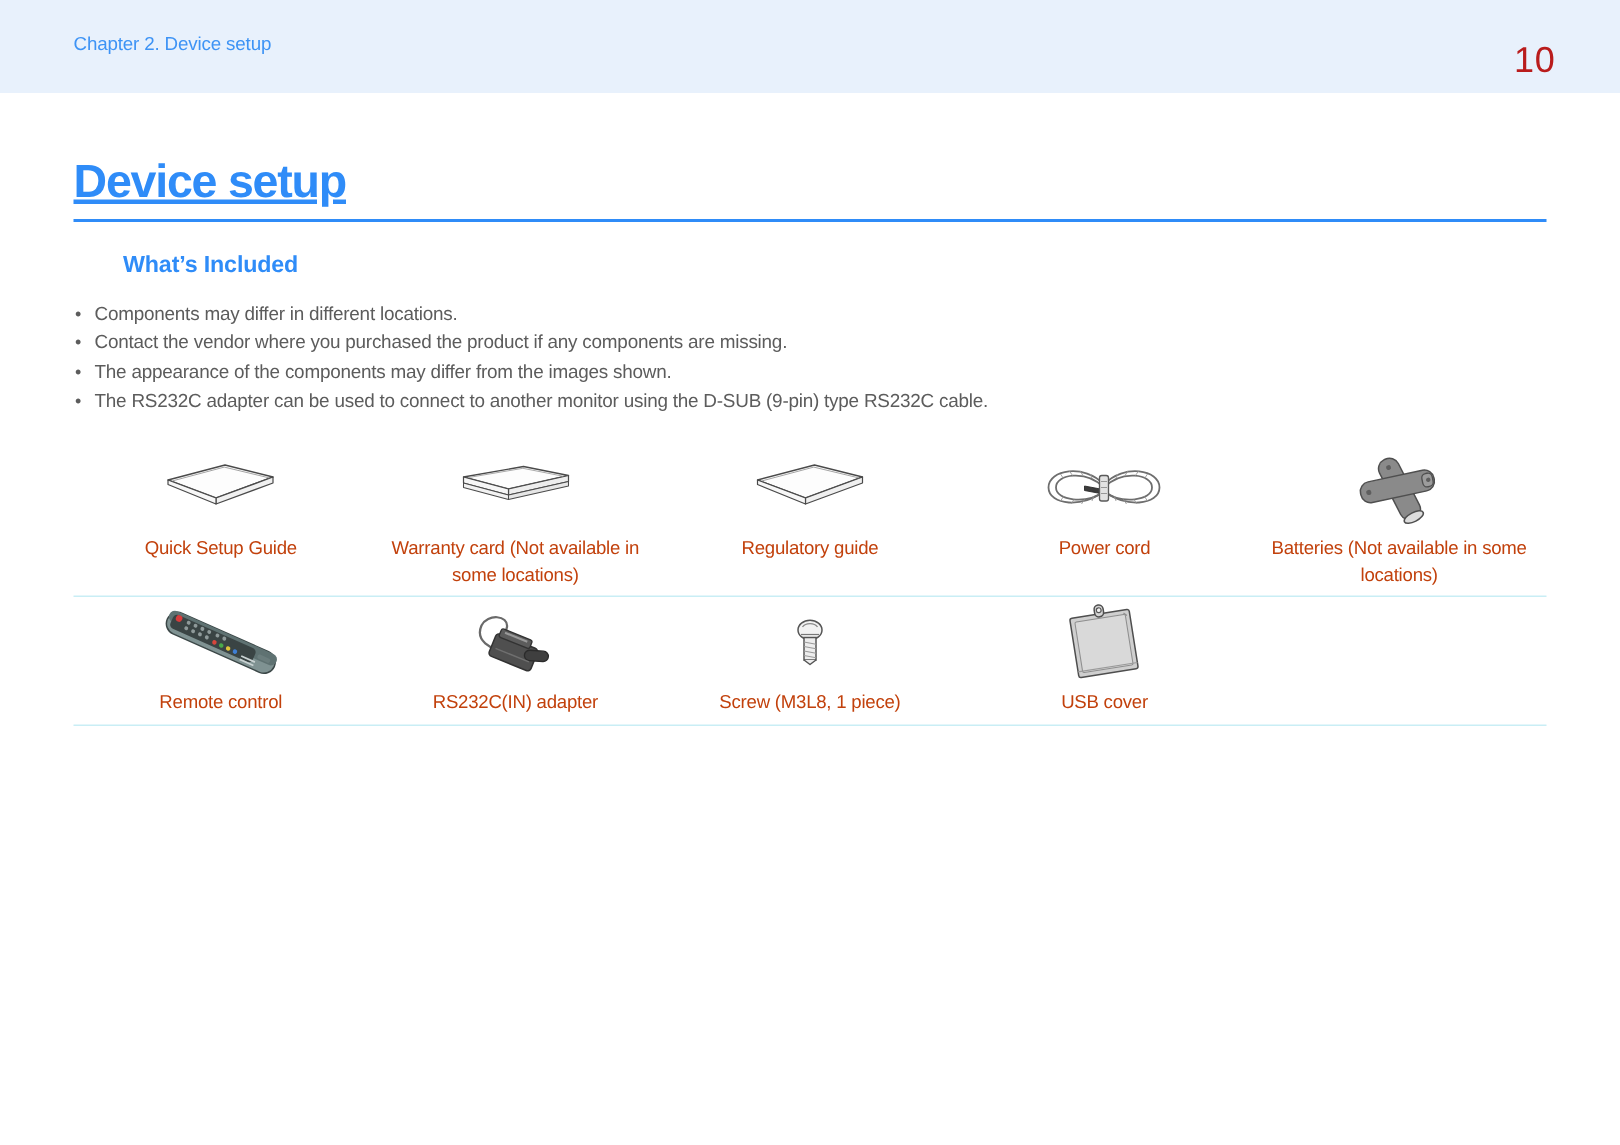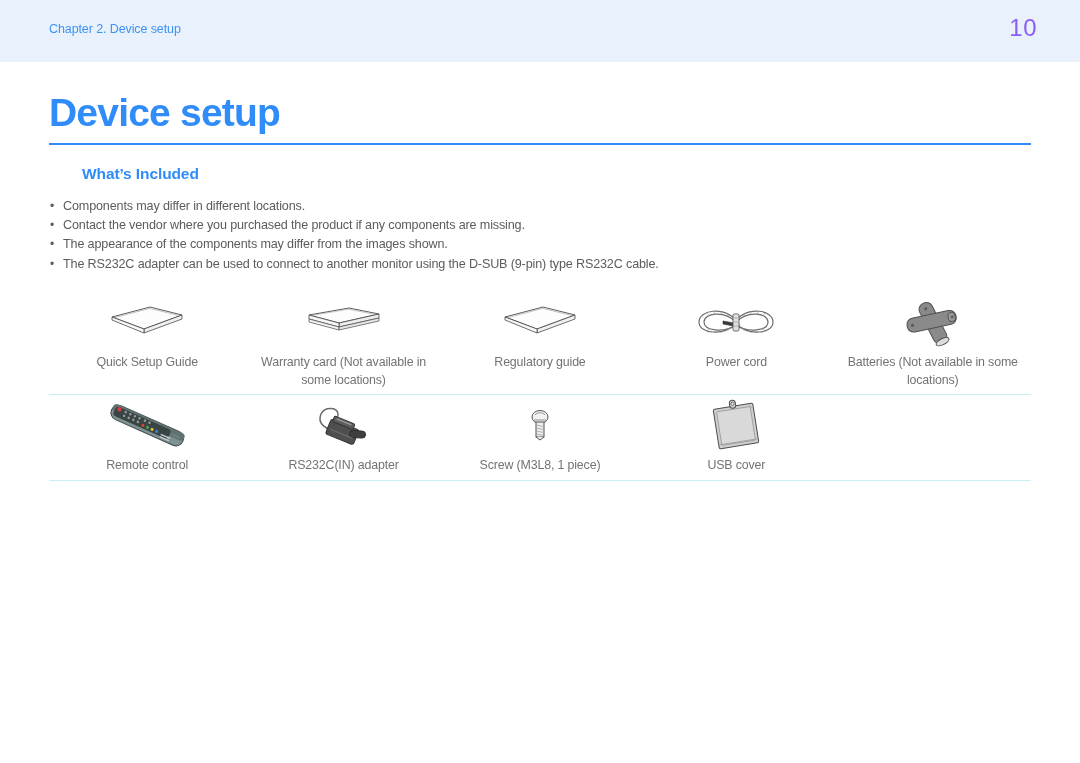--- a/index.html
+++ b/index.html
@@ -24,40 +24,41 @@
     left: 49px;
     top: 22px;
     font-size: 12.5px;
     color: #3d93f5;
     letter-spacing: -0.1px;
     white-space: nowrap;
   }
   .page-number {
     position: absolute;
     right: 43px;
-    top: 14px;
+    top: 27px;
     font-size: 24px;
-    color: #8b5cf6;
+    color: #b91c1c;
     font-weight: 400;
     letter-spacing: 0.5px;
   }
 
   
   .page-body {
     position: relative;
     padding: 0 49px;
   }
 
   .doc-title {
-    margin-top: 30px;
-    font-size: 39px;
+    margin-top: 42px;
+    font-size: 31px;
     font-weight: bold;
     color: #2f8cf8;
     letter-spacing: -0.8px;
     line-height: 1.1;
+    text-decoration: underline;
   }
 
   .section-title {
     margin-top: 32px;
     font-size: 19px;
     font-weight: bold;
     color: #2f8cf8;
     letter-spacing: -0.2px;
   }
   .section-rule {
@@ -118,21 +119,21 @@
   }
   .comp-art {
     height: 46px;
     display: flex;
     align-items: center;
     justify-content: center;
   }
   .comp-caption {
     margin-top: 8px;
     font-size: 12.4px;
-    color: #737373;
+    color: #c2410c;
     text-align: center;
     line-height: 17.5px;
     letter-spacing: -0.15px;
     max-width: 192px;
   }
   .comp-cell.empty .comp-art,
   .comp-cell.empty .comp-caption { visibility: hidden; }
 
   svg { display: block; overflow: visible; }
 </style>

